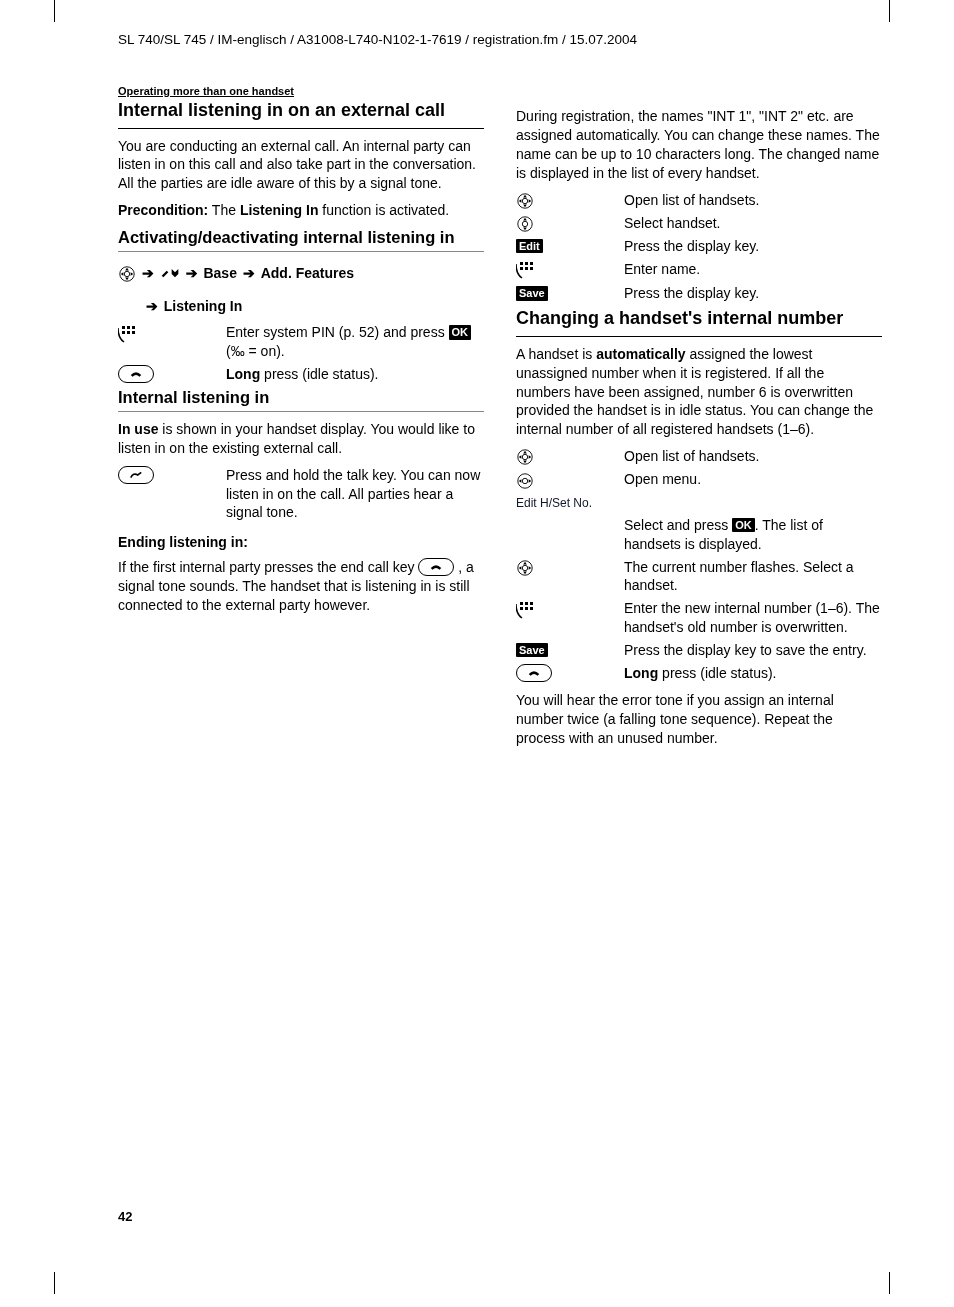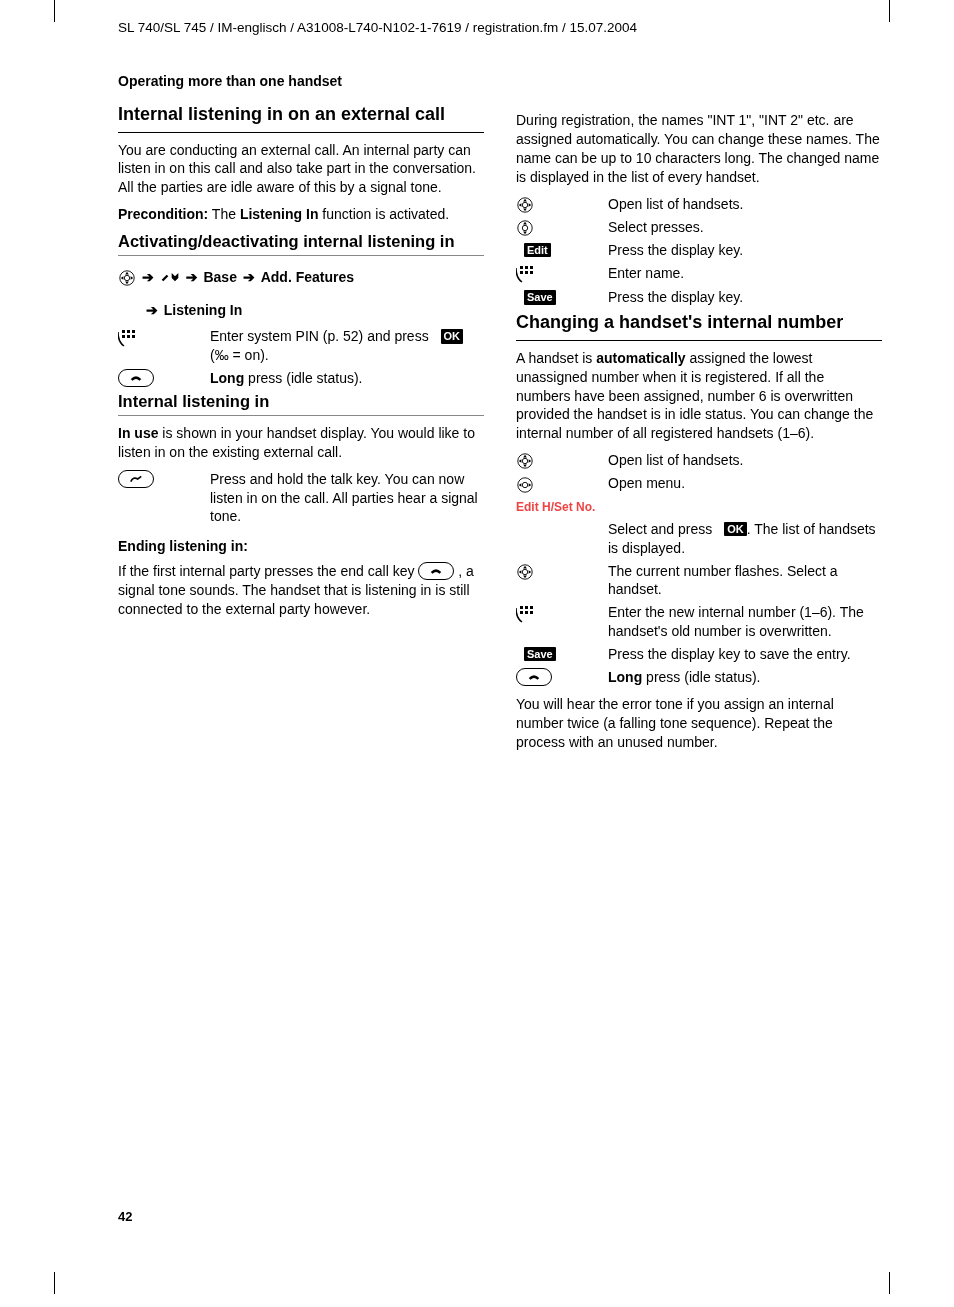--- a/index.html
+++ b/index.html
@@ -7,37 +7,38 @@
     font-size: 14px;
     margin: 0;
     padding: 0;
     background: #fff;
     color: #000;
   }
   .page {
     width: 954px;
     height: 1294px;
     position: relative;
-    padding: 16px 72px 40px 118px;
+    padding: 28px 72px 40px 118px;
     box-sizing: border-box;
   }
   .crop-mark { position: absolute; background: #000; }
   .cm-tl-v { top: 0; left: 54px; width: 1px; height: 22px; }
   .cm-tr-v { top: 0; right: 64px; width: 1px; height: 22px; }
   .cm-bl-v { bottom: 0; left: 54px; width: 1px; height: 22px; }
   .cm-br-v { bottom: 0; right: 64px; width: 1px; height: 22px; }
   .header-line {
     font-size: 13.5px;
     margin-bottom: 38px;
     margin-top: 4px;
   }
   .section-title {
-    font-size: 14px;
-    font-weight: bold;
-    margin-bottom: 14px;
+    font-size: 11px;
+    font-weight: bold;
+    margin-bottom: 2px;
+    text-decoration: underline;
   }
   .columns {
     display: flex;
     gap: 32px;
   }
   .col { flex: 1; }
   h2 {
     font-size: 18px;
     font-weight: bold;
     margin: 0 0 4px 0;
@@ -56,43 +57,43 @@
     font-size: 14px;
     font-weight: bold;
     margin: 12px 0 6px 0;
     border: none;
   }
   p { margin: 8px 0; line-height: 1.35; }
   .row {
     display: flex;
     margin: 4px 0;
     line-height: 1.35;
+    gap: 16px;
   }
   .icon-col {
     width: 92px;
     flex-shrink: 0;
   }
   .desc-col { flex: 1; }
   .dark-key {
     display: inline-block;
     background: #000;
     color: #fff;
     font-size: 11px;
     font-weight: bold;
     padding: 0 3px;
     border-radius: 1px;
     line-height: 1.3;
     vertical-align: 1px;
-    margin-left: 8px;
   }
   .b { font-weight: bold; }
   .gray-small {
-    color: #ef4444;
+    color: #0f172a;
     font-size: 12px;
-    font-weight: bold;
+    font-weight: normal;
     margin: 6px 0;
   }
   .pagenum {
     position: absolute;
     bottom: 70px;
     left: 118px;
     font-size: 13px;
     font-weight: bold;
   }
   .nav-path {
@@ -245,21 +246,21 @@
       </div>
       <div class="row">
         <div class="icon-col">
           <svg width="18" height="18" viewBox="0 0 20 20">
               <circle cx="10" cy="10" r="8" fill="none" stroke="#000" stroke-width="1"></circle>
               <circle cx="10" cy="10" r="3" fill="none" stroke="#000" stroke-width="1"></circle>
               <path d="M10 3 L8 6 L12 6 Z" fill="#000"></path>
               <path d="M10 17 L8 14 L12 14 Z" fill="#000"></path>
             </svg>
         </div>
-        <div class="desc-col">Select presses.</div>
+        <div class="desc-col">Select handset.</div>
       </div>
       <div class="row">
         <div class="icon-col"><span class="dark-key">Edit</span></div>
         <div class="desc-col">Press the display key.</div>
       </div>
       <div class="row">
         <div class="icon-col">
           <svg width="22" height="20" viewBox="0 0 22 20">
               <rect x="4" y="2" width="3" height="3" fill="#000"></rect>
               <rect x="9" y="2" width="3" height="3" fill="#000"></rect>

